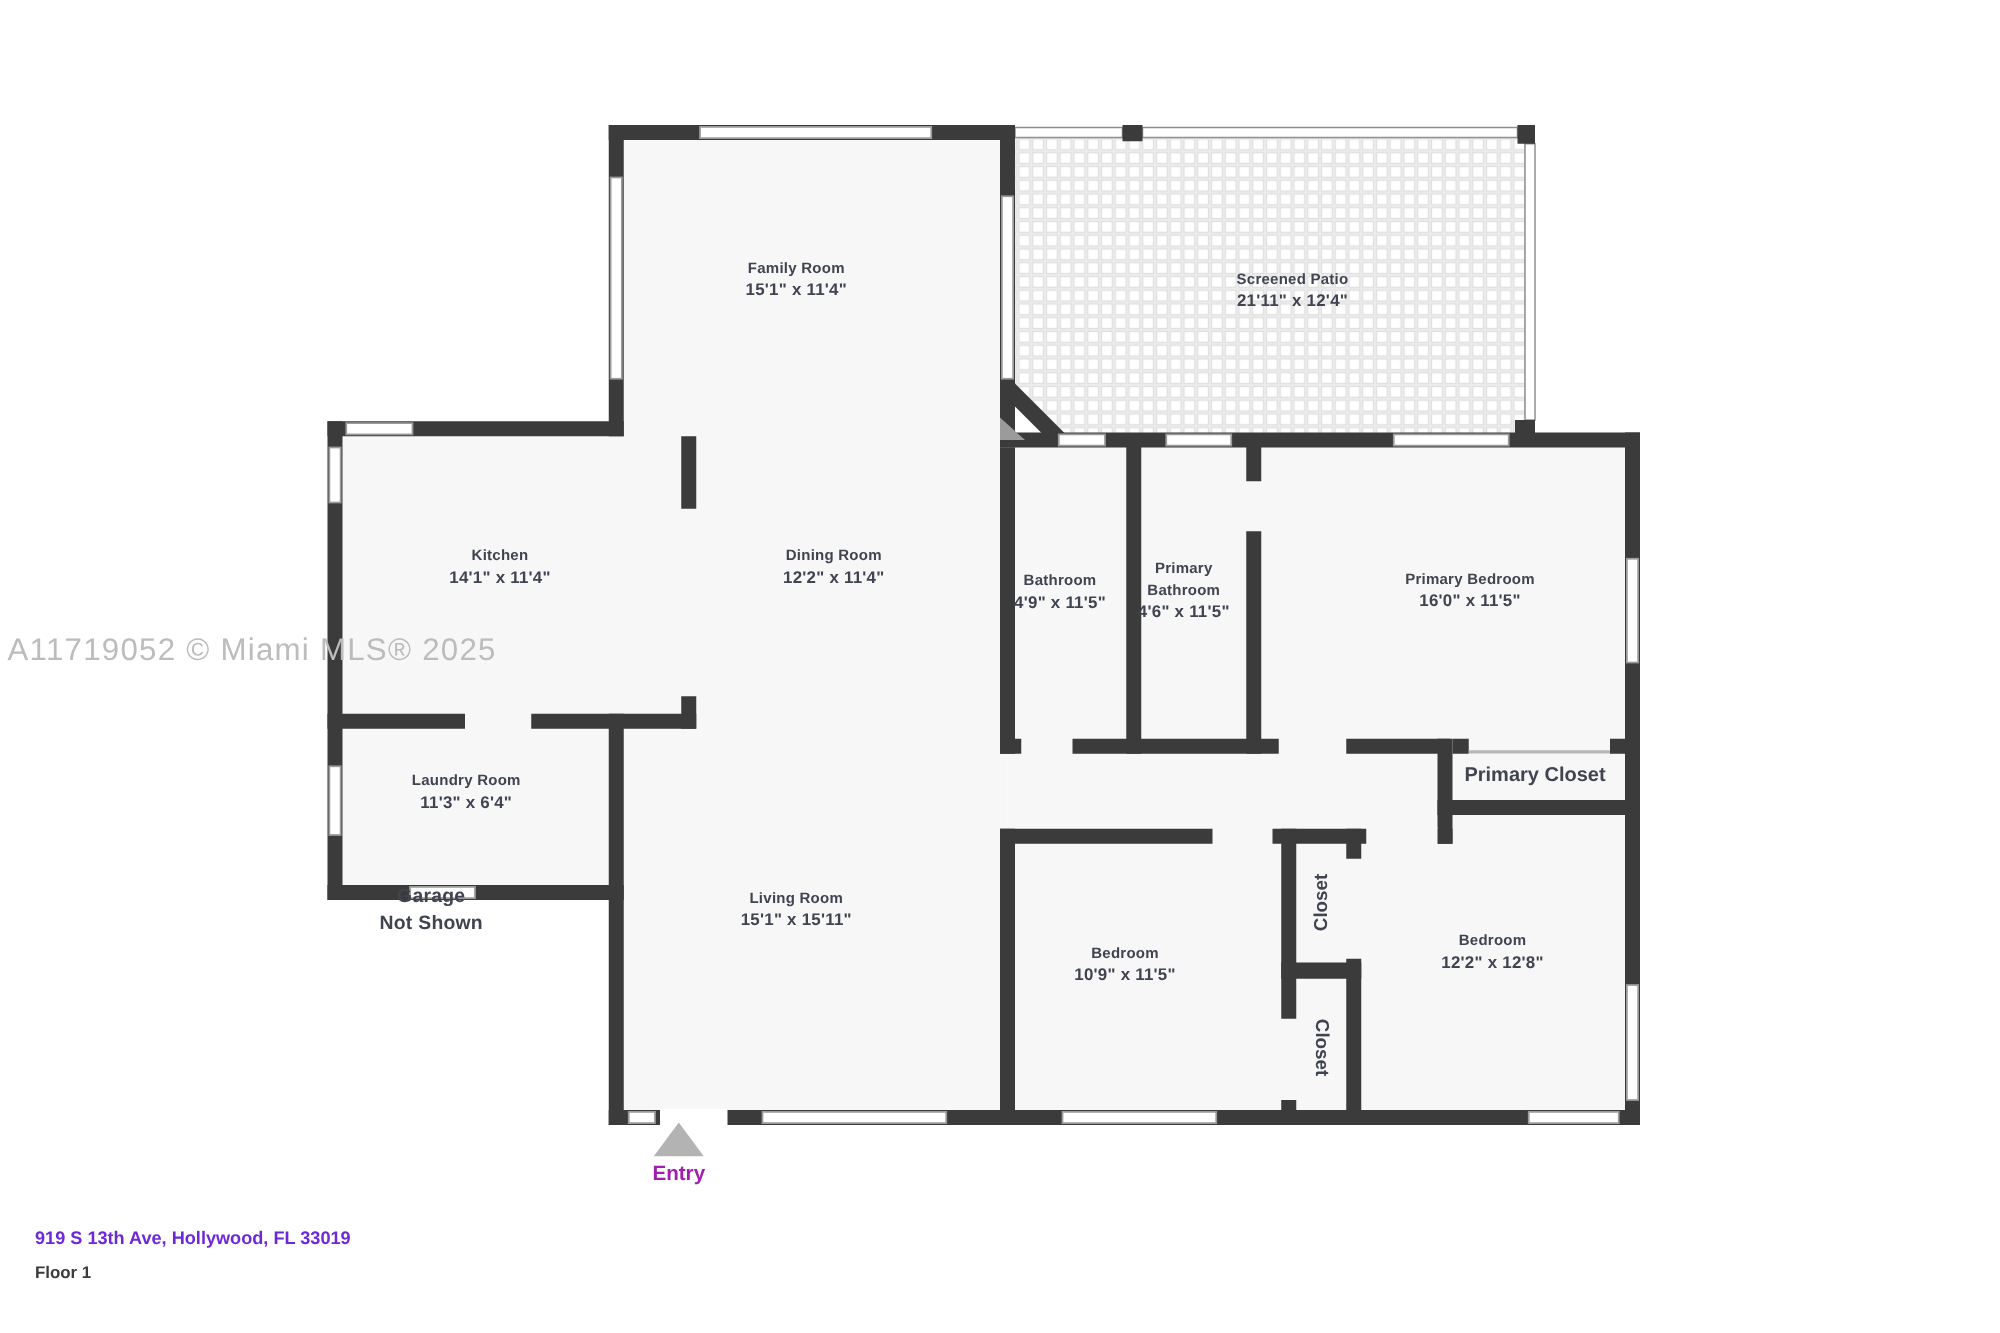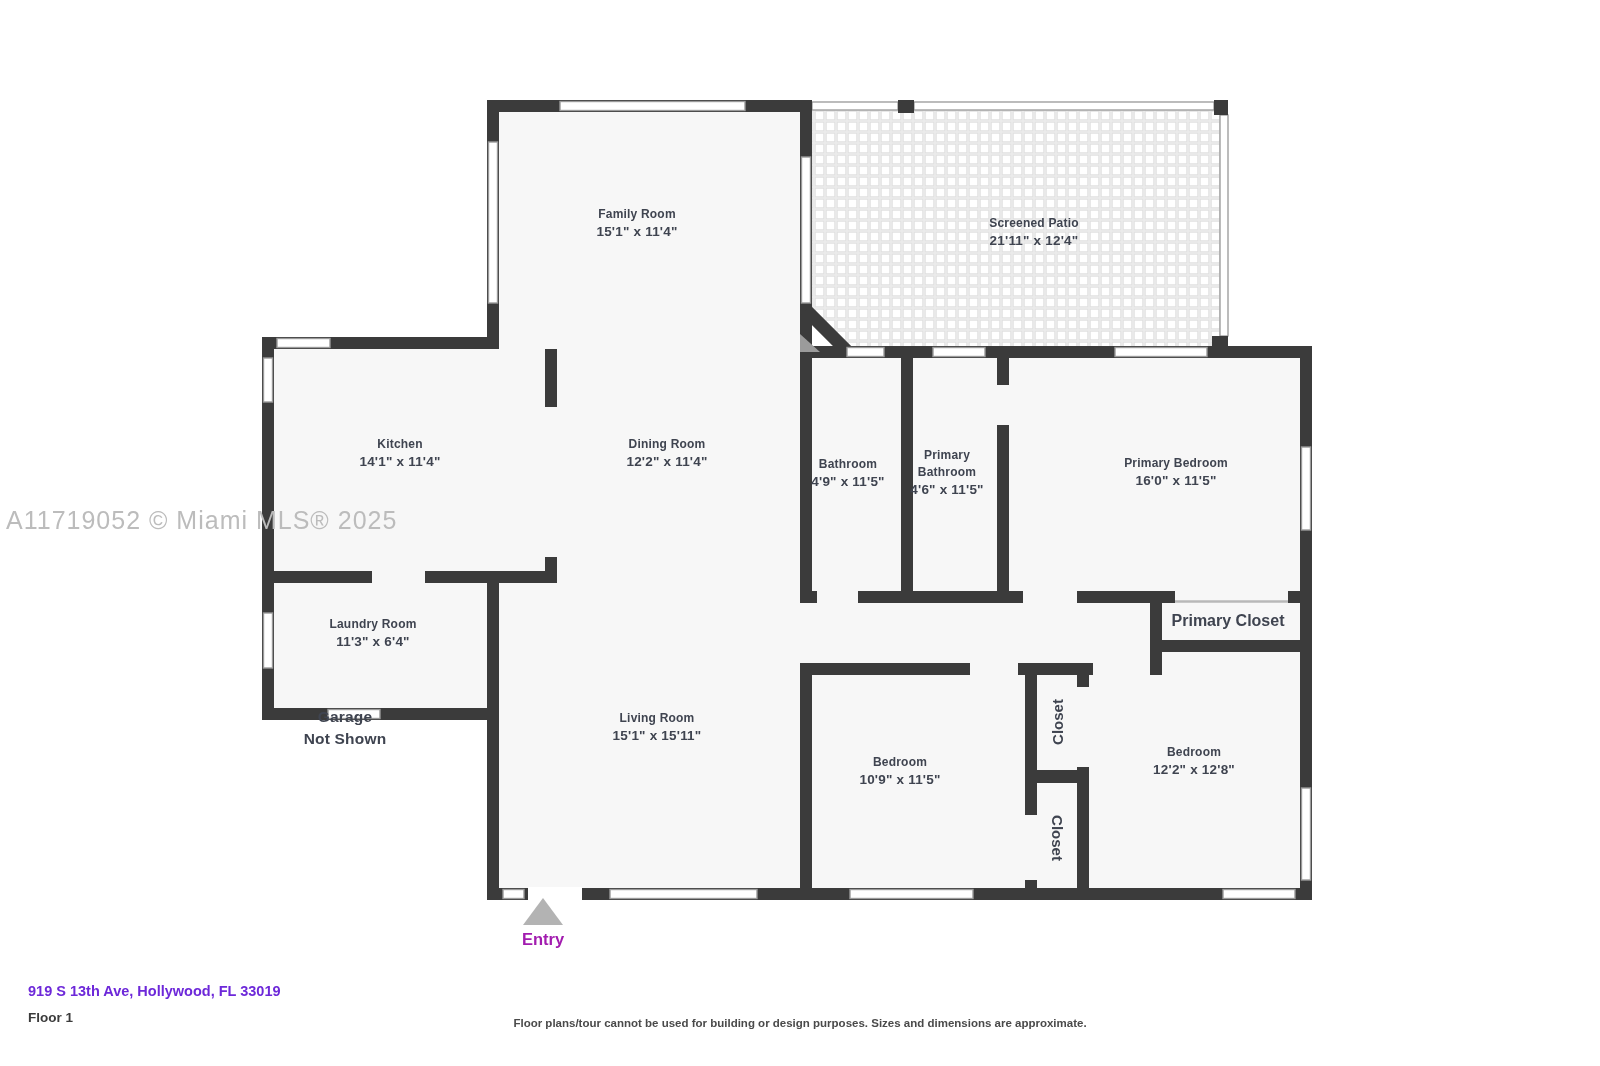--- a/index.html
+++ b/index.html
@@ -169,21 +169,21 @@
   <div class="room-label" style="left:373px;top:634px;">
     <span class="room-name">Laundry Room</span>
     <span class="room-dims">11'3" x 6'4"</span>
   </div>
 
   <div class="room-label" style="left:345px;top:728px;font-size:15.5px;">
     <span class="room-name" style="font-size:15.5px;">Garage</span>
     <span class="room-name" style="font-size:15.5px;">Not Shown</span>
   </div>
 
-  <div class="room-label" style="left:637px;top:728px;margin-left:20px;">
+  <div class="room-label" style="left:637px;top:728px;">
     <span class="room-name">Living Room</span>
     <span class="room-dims">15'1" x 15'11"</span>
   </div>
 
   <div class="room-label" style="left:900px;top:772px;">
     <span class="room-name">Bedroom</span>
     <span class="room-dims">10'9" x 11'5"</span>
   </div>
 
   <div class="room-label" style="left:1194px;top:762px;">
@@ -192,15 +192,14 @@
   </div>
 
   <div class="closet-label rot-ccw" style="left:1057px;top:722px;">Closet</div>
 
   <div class="closet-label rot-cw" style="left:1057px;top:838px;">Closet</div>
 
   <div id="entry-label">Entry</div>
 
   <div id="footer-address">919 S 13th Ave, Hollywood, FL 33019</div>
   <div id="footer-floor">Floor 1</div>
-  <div id="footer-disclaimer">Floor plans/tour cannot be used for building or design purposes. Sizes and dimensions are approximate.</div>
 
 </div>
 
 </body></html>

